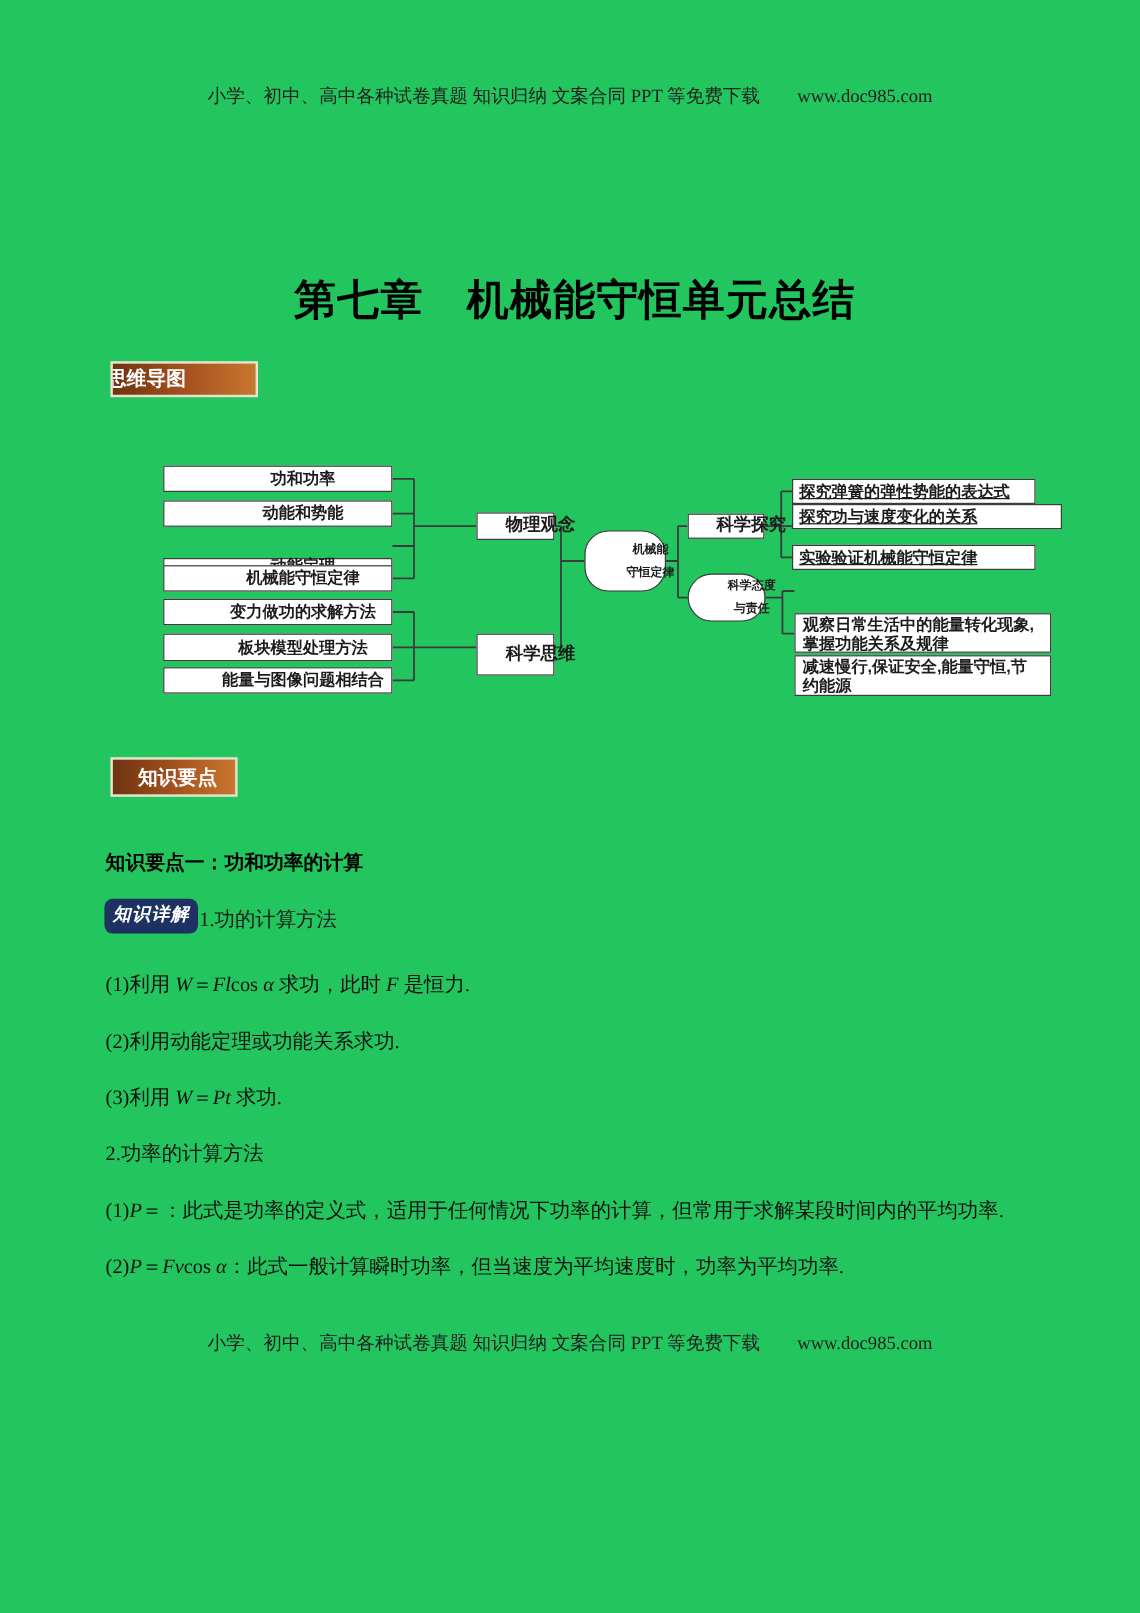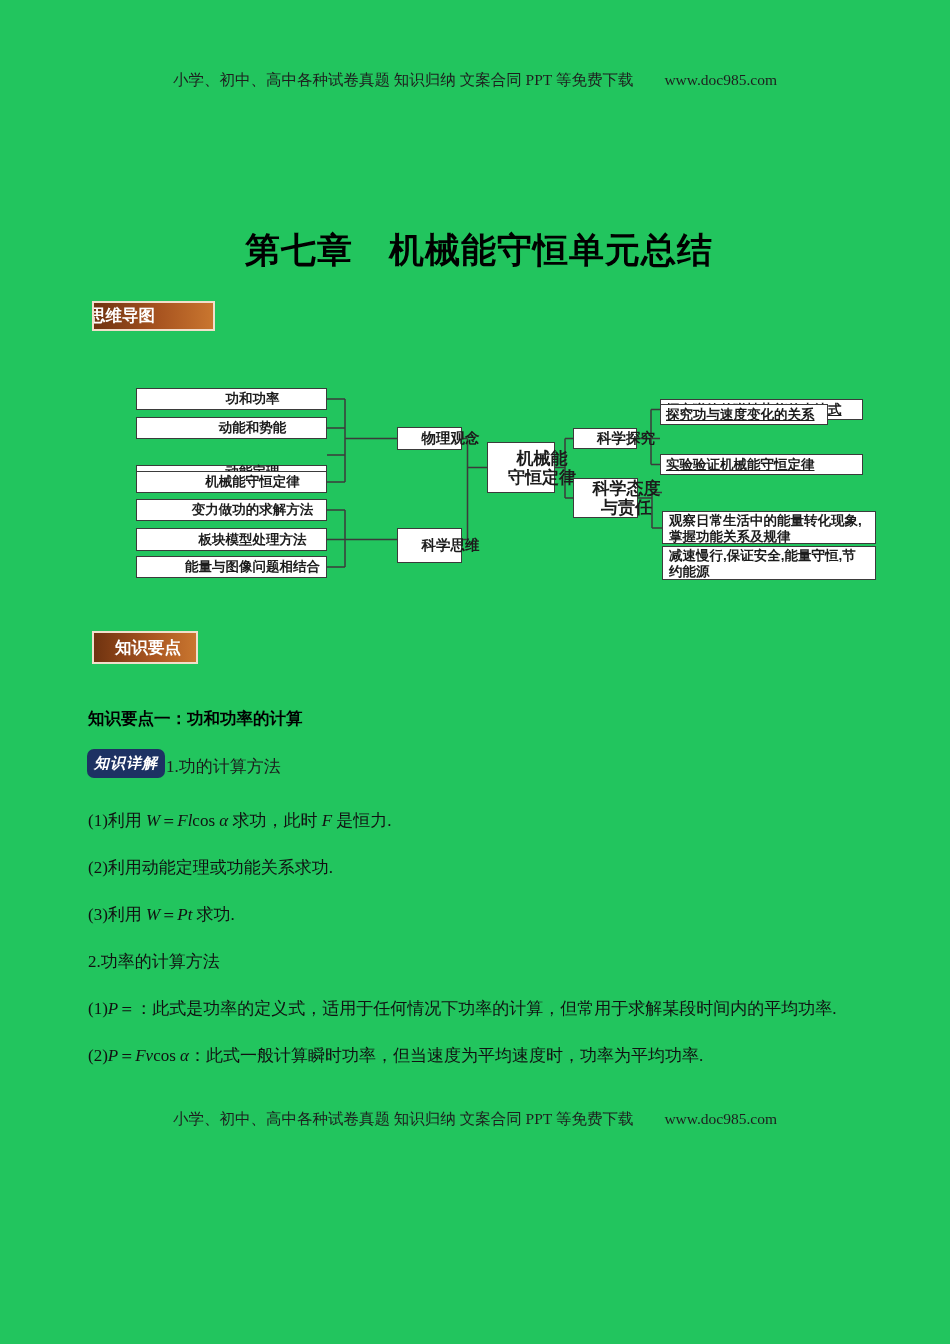--- a/index.html
+++ b/index.html
@@ -37,21 +37,21 @@
   .mbox {
     position:absolute; box-sizing:border-box; background:#fff;
     border:1.5px solid #3b3b3b;
     font-family:"Liberation Sans","DejaVu Sans",sans-serif;
     font-weight:bold; font-size:13.5px; color:#1c1c1c; line-height:1.15;
     display:flex; align-items:center; justify-content:center;
     white-space:nowrap;
     padding-left:42px;
   }
   .mbox-label { font-size:14.5px; }
-  .mbox-col { flex-direction:column; font-size:17px; line-height:19px; }
+  .mbox-col { flex-direction:column; font-size:10px; line-height:19px;border-radius:20px; }
   .mbox-line { display:block; }
   .mbox-left { justify-content:flex-start; padding:0 5px;text-decoration:underline; }
   .mbox-wrap {
     display:block; white-space:normal; word-break:break-all;
     padding:1px 6px 0 6px; line-height:15.5px; text-align:left;margin-top:35px;
   }
 
   .section-heading {
     position:absolute; left:88px; top:708px; margin:0;
     font-family:"Liberation Sans","DejaVu Sans",sans-serif;
@@ -109,21 +109,21 @@
     <span class="mbox-line">守恒定律</span>
   </div>
 
   <div class="mbox mbox-label" style="left:573px;top:428px;width:64px;height:21px">科学探究</div>
   <div class="mbox mbox-col" style="left:573px;top:478px;width:65px;height:40px">
     <span class="mbox-line">科学态度</span>
     <span class="mbox-line">与责任</span>
   </div>
 
   <div class="mbox mbox-left" style="left:660px;top:399px;width:203px;height:21px">探究弹簧的弹性势能的表达式</div>
-  <div class="mbox mbox-left" style="left:660px;top:404px;width:168px;height:21px">探究功与速度变化的关系</div>
+  <div class="mbox mbox-left" style="left:660px;top:420px;width:225px;height:21px">探究功与速度变化的关系</div>
   <div class="mbox mbox-left" style="left:660px;top:454px;width:203px;height:21px">实验验证机械能守恒定律</div>
 
   <div class="mbox mbox-wrap" style="left:662px;top:476px;width:214px;height:33px">观察日常生活中的能量转化现象,掌握功能关系及规律</div>
   <div class="mbox mbox-wrap" style="left:662px;top:511px;width:214px;height:34px">减速慢行,保证安全,能量守恒,节约能源</div>
 
   <div class="banner banner-knowledge">
     <span class="banner-text">知识要点</span>
   </div>
 
   <h2 class="section-heading">知识要点一：功和功率的计算</h2>

